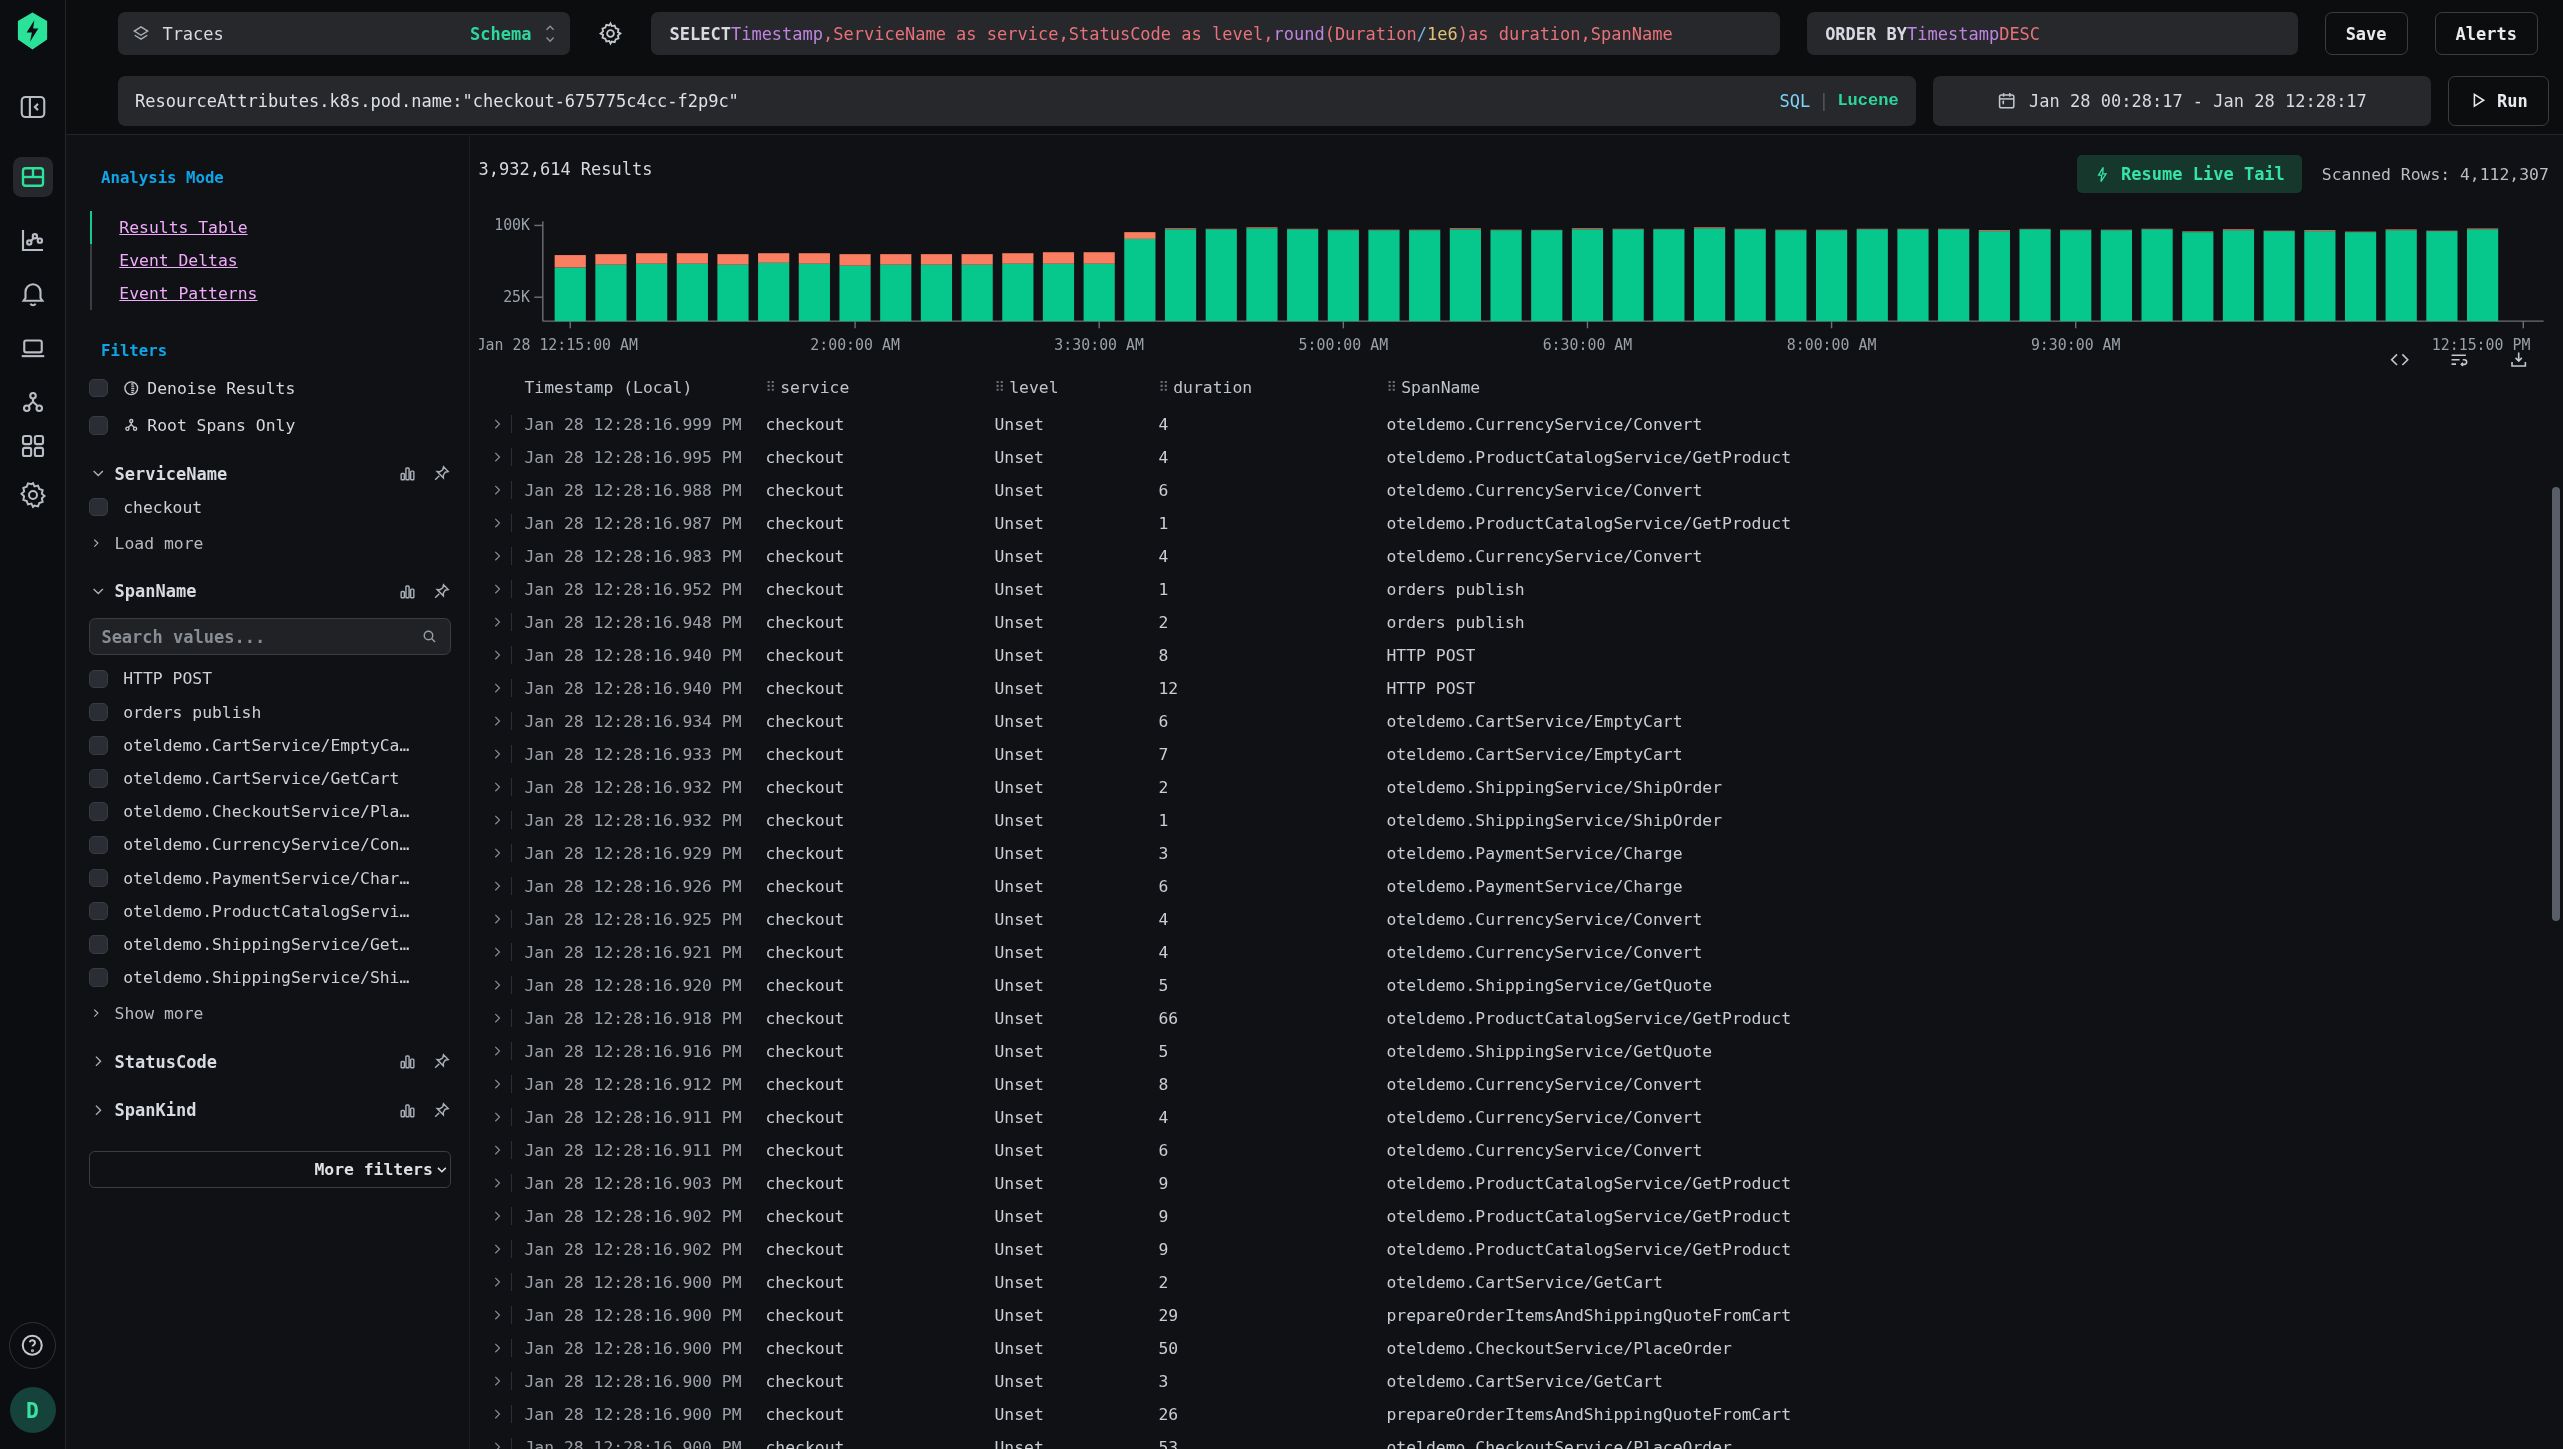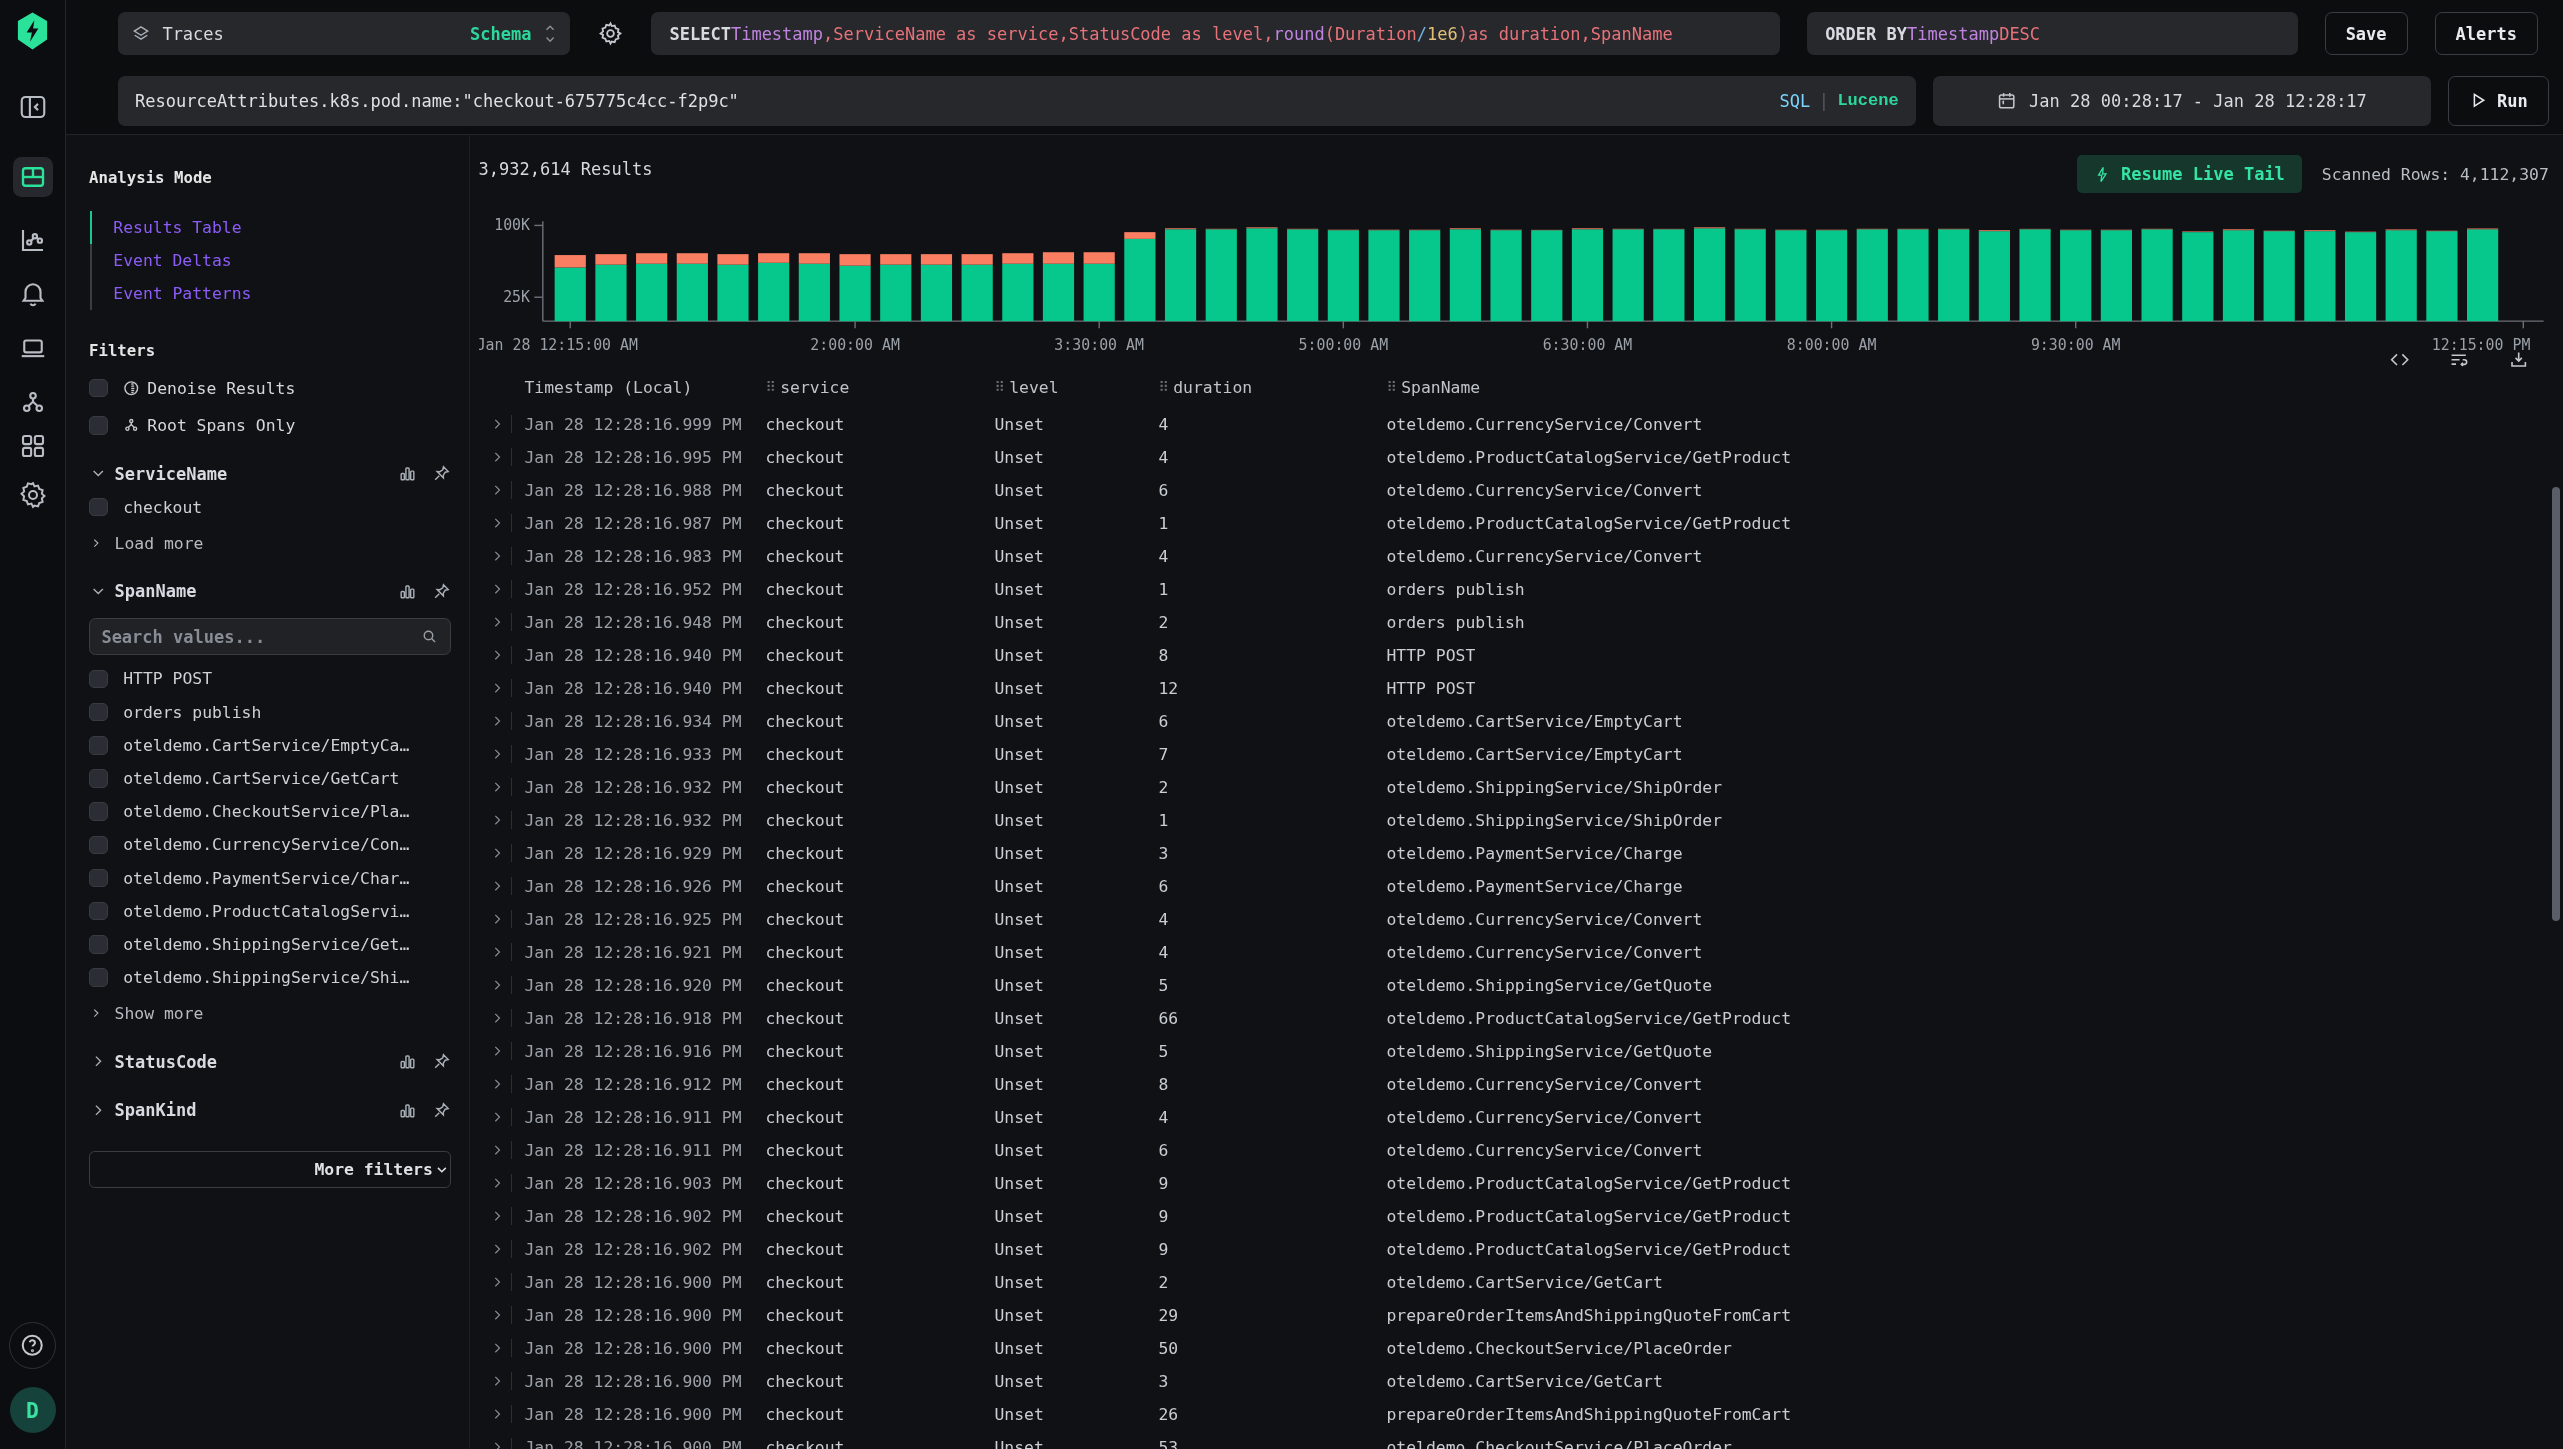--- a/index.html
+++ b/index.html
@@ -57,24 +57,24 @@
   .mode-lucene { color:#2dd79c; font-weight:700;font-family:Liberation Mono, monospace; }
   .date-box { width:498px; height:50px; background:#26282c; border-radius:7.1px;
     display:flex; align-items:center; justify-content:center; gap:11.4px; font-size:17px; color:#d7dae0; flex-shrink:0; }
   .date-box svg { width:21.4px; height:21.4px; color:#c3c7ce; }
   .run-btn { height:50px; }
   .run-btn svg { width:18.5px; height:18.5px; }
 
   
   .content { flex:1; display:flex; border-top:0.7px solid #222428; background:#101114; min-height:0; }
   .filters-panel { width:404px; flex-shrink:0; padding:33px 18.5px 0 23px; border-right:0.7px solid #1d1f23; overflow:hidden; }
-  .panel-title { font-size:15.7px; font-weight:700; color:#e5e5e5; }
+  .panel-title { font-size:15.7px; font-weight:700; color:#0ea5e9;margin-left:12px; }
   .mode-list { margin:24px 0 0 1.4px; border-left:2.1px solid #3a3d44; }
-  .mode-item { height:33px; display:flex; align-items:center; padding-left:21px;
-    font-size:16.4px; color:#8b5cf6; margin-left:-2.1px; border-left:2.1px solid transparent; }
+  .mode-item { height:33px; display:flex; align-items:center; padding-left:27px;
+    font-size:16.4px; color:#f0abfc; margin-left:-2.1px; border-left:2.1px solid transparent;text-decoration:underline; }
   .mode-item.active { border-left-color:#17c98b; }
   .filters-title { margin-top:31px; }
   .chk-row { display:flex; align-items:center; gap:14.2px; margin-top:18.5px; font-size:16.4px; color:#d4d7dc; }
   .chk-box { width:18.5px; height:18.5px; border-radius:5px; background:#2a2d33; border:0.7px solid #383b42; flex-shrink:0; }
   .chk-row .ficon svg { width:18.5px; height:18.5px; color:#c3c7ce; display:block; }
   .chk-row .lbl-tight { margin-left:-7.1px; }
   .fsec { margin-top:28.5px; }
   .fsec-head { display:flex; align-items:center; gap:7.1px; font-size:17px; font-weight:700; color:#d7dae0; }
   .fsec-head .chev svg { width:18.5px; height:18.5px; color:#aab0b8; display:block; }
   .fsec-icons { margin-left:auto; display:flex; gap:14.2px; color:#aab0b8; }

